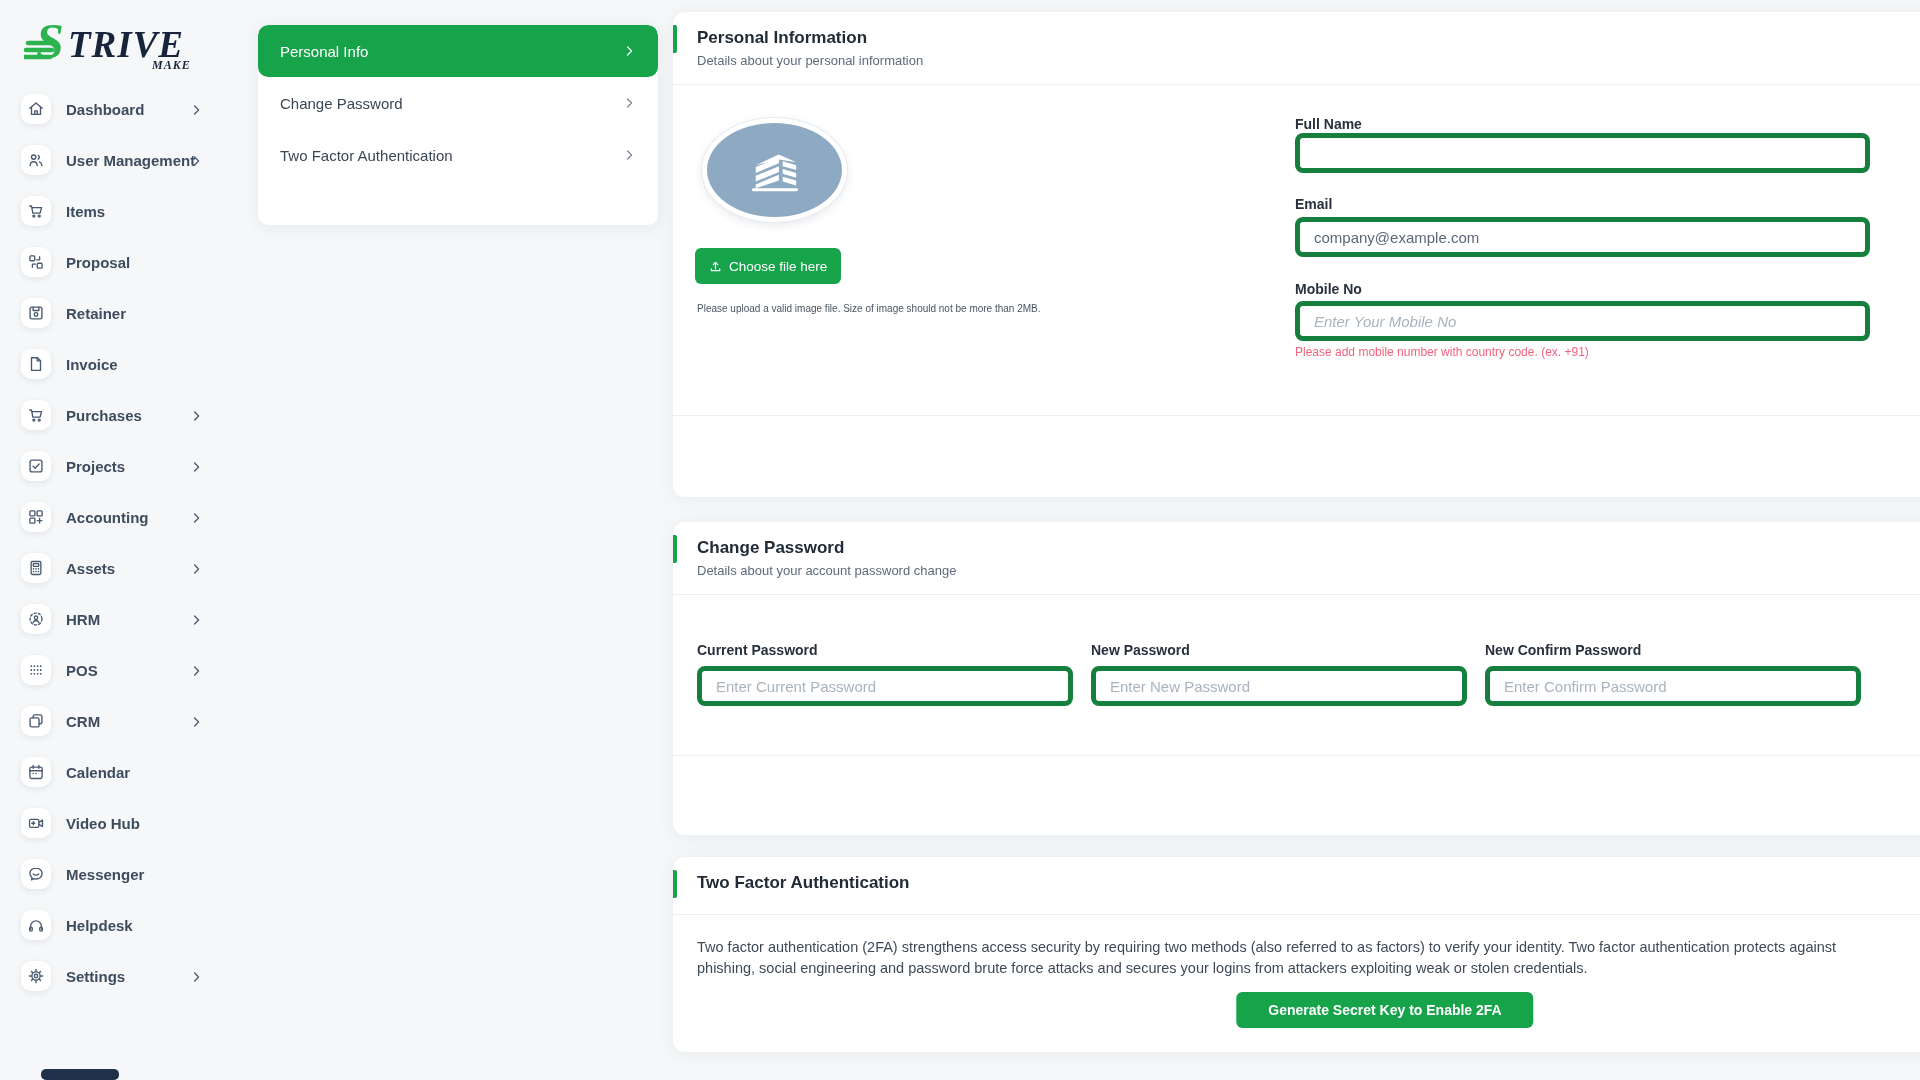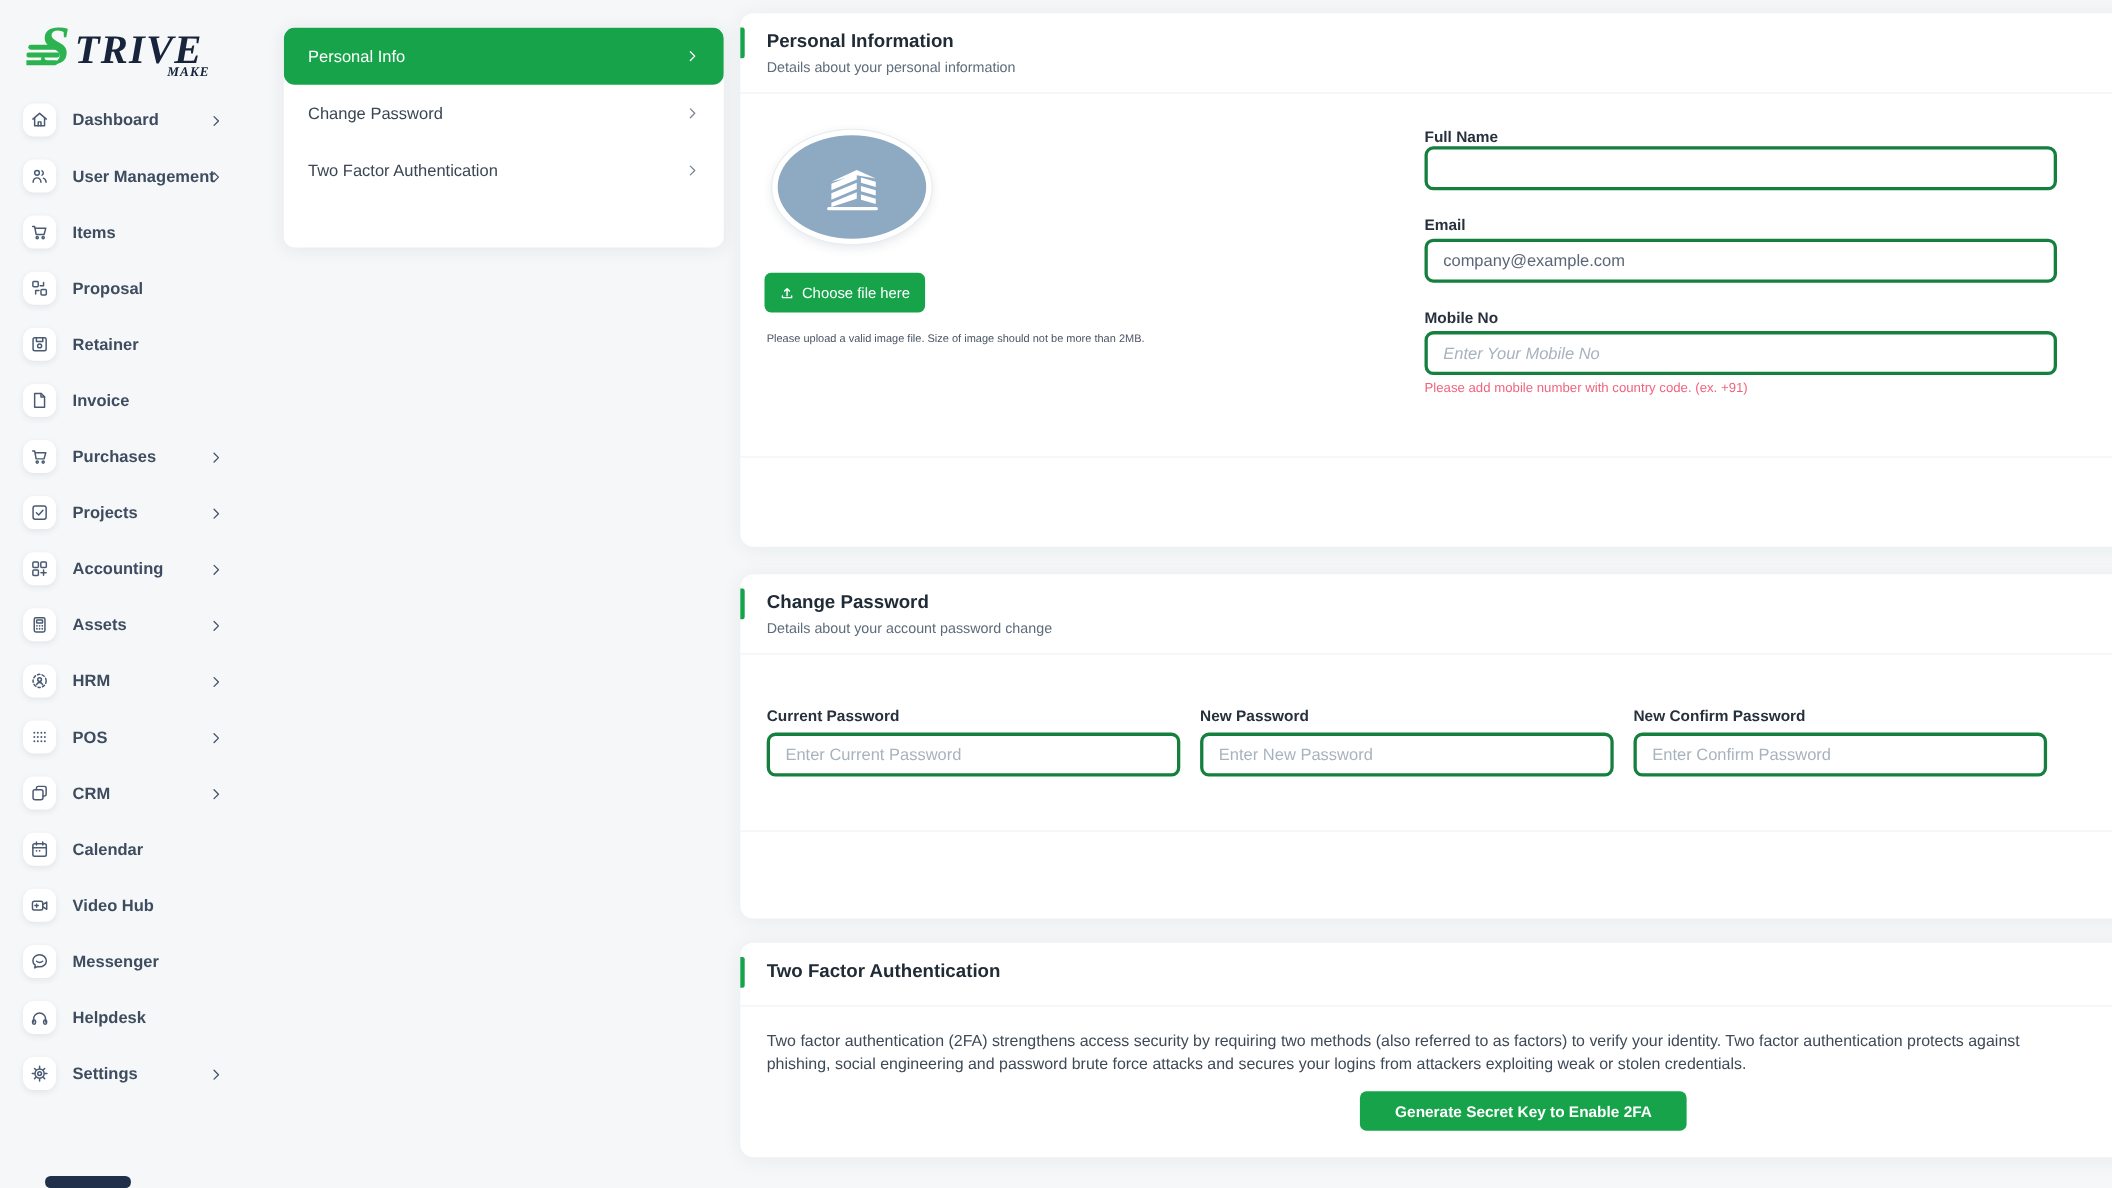--- a/index.html
+++ b/index.html
@@ -46,21 +46,21 @@
 
   
   #card-personal{top:12px;height:485px;}
   .avatar{position:absolute;left:29px;top:106px;width:145px;height:104px;border-radius:50%;
     background:#8ea9c2;border:5px solid #fff;box-shadow:0 0 0 1px #e8ecef,0 3px 10px rgba(40,55,90,.12);
     display:flex;align-items:center;justify-content:center;cursor:pointer;}
   .btn-file{position:absolute;left:22px;top:236px;height:36px;padding:0 14px;font-size:13.5px;}
   .upload-hint{position:absolute;left:24px;top:291px;margin:0;font-size:10px;color:#4a5562;width:520px;}
   .fields{position:absolute;left:622px;top:0;width:575px;}
   .f-label{position:absolute;font-size:14px;font-weight:700;color:#27313d;}
-  .f-input{position:absolute;width:575px;height:40px;border:3px solid #15803d;border-radius:8px;
+  .f-input{position:absolute;width:575px;height:40px;border:5px solid #15803d;border-radius:8px;
     padding:0 14px;font-size:15px;color:#5b6777;font-family:inherit;background:#fff;outline:none;}
   .f-input::placeholder{color:#a9b3bd;}
   .f-error{position:absolute;margin:0;font-size:12px;color:#f0647c;}
   #card-personal .card-footer{top:403px;height:82px;}
   #card-personal .btn-save{position:absolute;right:23px;top:17px;}
 
   
   #card-password{top:522px;height:313px;}
   .pw-cols{position:absolute;left:24px;top:110px;width:1172px;display:flex;gap:18px;}
   .pw-col{width:376px;position:relative;}

